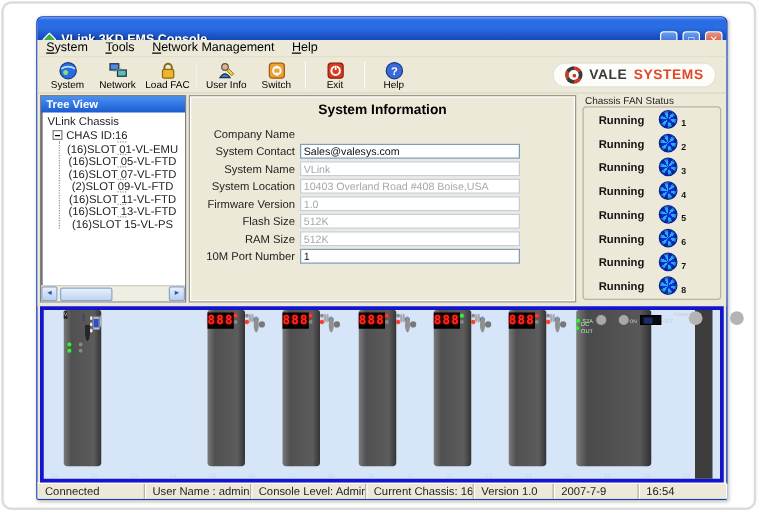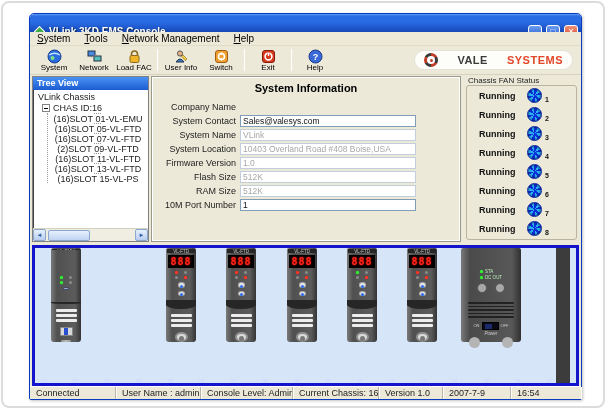--- a/index.html
+++ b/index.html
@@ -21,21 +21,21 @@
 
   #menubar { height:14px; background:#ECE9D8; border-bottom:1px solid #e0dcc8; display:flex; align-items:center; }
   .menu-item { font-size:10px; padding:0 7px; color:#000; }
   .menu-item::first-letter { text-decoration:underline; }
 
   #toolbar { height:29px; background:#ECE9D8; border-bottom:1px solid #d6d2bf; display:flex; align-items:center; padding-left:4px; }
   .tbtn { width:40px; height:27px; display:flex; flex-direction:column; align-items:center; justify-content:center; gap:0; }
   .tbtn .lbl { font-size:8px; color:#000; margin-top:-1px; white-space:nowrap; }
   .tsep { width:1px; height:22px; background:#b8b4a2; border-right:1px solid #fff; margin:0 3px; }
   #brand { margin-left:auto; margin-right:8px; background:#fdfdfa; border:1px solid #e4e2d8; border-radius:10px;
-           padding:2px 9px; display:flex; align-items:center; gap:19px; }
+           padding:2px 9px; display:flex; align-items:center; gap:5px; }
   #brand .b1 { font-size:11px; font-weight:bold; color:#3a3a3a; letter-spacing:.5px; }
   #brand .b2 { font-size:11px; font-weight:bold; color:#e2472a; letter-spacing:.5px; }
   #brandicon { width:14px; height:14px; border-radius:50%;
       background:conic-gradient(#c23c28 0 60deg,#3a3a3a 60deg 120deg,#c23c28 120deg 180deg,#3a3a3a 180deg 240deg,#c23c28 240deg 300deg,#3a3a3a 300deg);
       position:relative; }
   #brandicon::after { content:""; position:absolute; inset:3px; border-radius:50%; background:#fff; }
   #brandicon::before { content:""; position:absolute; left:5.5px; top:5.5px; width:3px; height:3px; border-radius:50%; background:#c23c28; z-index:1; }
 
   
   #main { height:170px; position:relative; background:#ECE9D8; }
@@ -77,23 +77,23 @@
   .fanrow .fst { font-size:9px; font-weight:bold; color:#111; width:48px; }
   .fan { width:15px; height:15px; border-radius:50%; border:1px solid #0a1f9e;
          background:repeating-conic-gradient(#0a2ed8 0 30deg,#2ab1f0 30deg 60deg);
          box-shadow:inset 0 0 2px #012; position:relative; }
   .fan::after { content:""; position:absolute; left:5.5px; top:5.5px; width:3px; height:3px; border-radius:50%; background:#0a2ed8; }
   .fanrow .fnum { font-size:7px; font-weight:bold; color:#111; margin:8px 0 0 3px; }
 
   
   #chassis { height:141px; margin:0 2px; background:#d6e5f8; border:3px solid #1414cc; position:relative; }
   #ch-darkstrip { position:absolute; right:6px; top:0; width:14px; height:100%; background:#3c3c3c; }
-  .card { position:absolute; top:0; height:94px; width:30px; border-radius:2px 2px 3px 3px;
+  .card { position:absolute; top:0; height:125px; width:30px; border-radius:2px 2px 3px 3px;
           background:linear-gradient(90deg,#7a7a7a,#505050 20%,#5c5c5c 80%,#343434);
-          display:flex; flex-direction:column; align-items:center; }
+          display:flex; flex-direction:row; align-items:flex-start; }
   .card .clabel { width:92%; height:6px; margin-top:1px; background:#262626; color:#c8c8c8; font-size:4.5px;
                   line-height:6px; text-align:center; overflow:hidden; }
   .seg { width:84%; height:13px; margin-top:2px; background:#000; color:#ff2a1a; font-family:"DejaVu Sans Mono",monospace;
          font-size:10px; font-weight:bold; line-height:13px; text-align:center; letter-spacing:1px;
          text-shadow:0 0 2px #f00; }
   .leds { display:flex; flex-direction:column; gap:2px; margin-top:3px; }
   .ledrow { display:flex; gap:6px; }
   .led { width:3px; height:3px; border-radius:50%; }
   .led.r { background:#ff3a2a; box-shadow:0 0 1px #f00; }
   .led.g { background:#3af03a; box-shadow:0 0 1px #0f0; }

